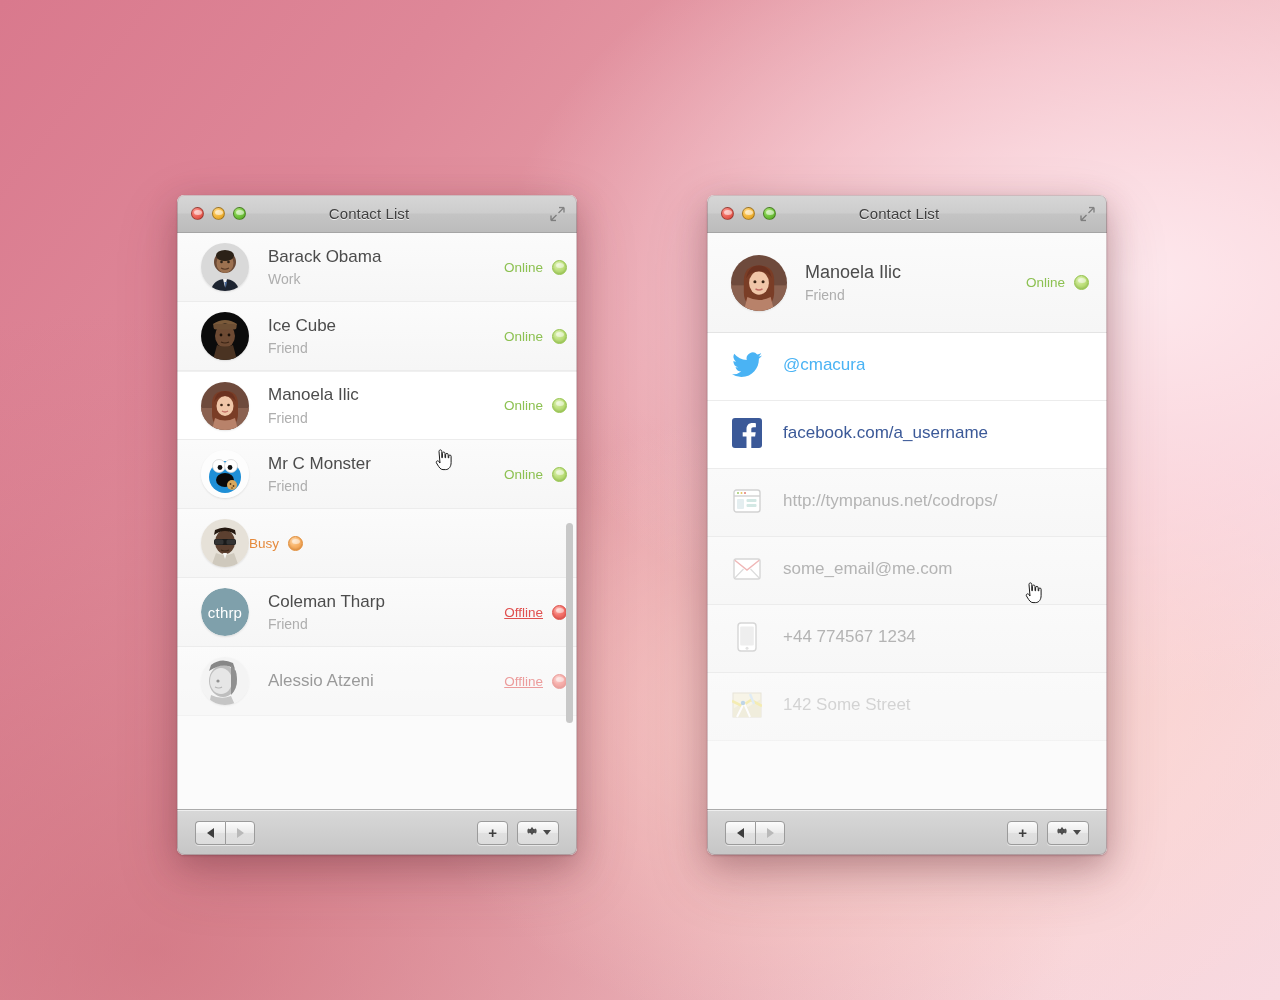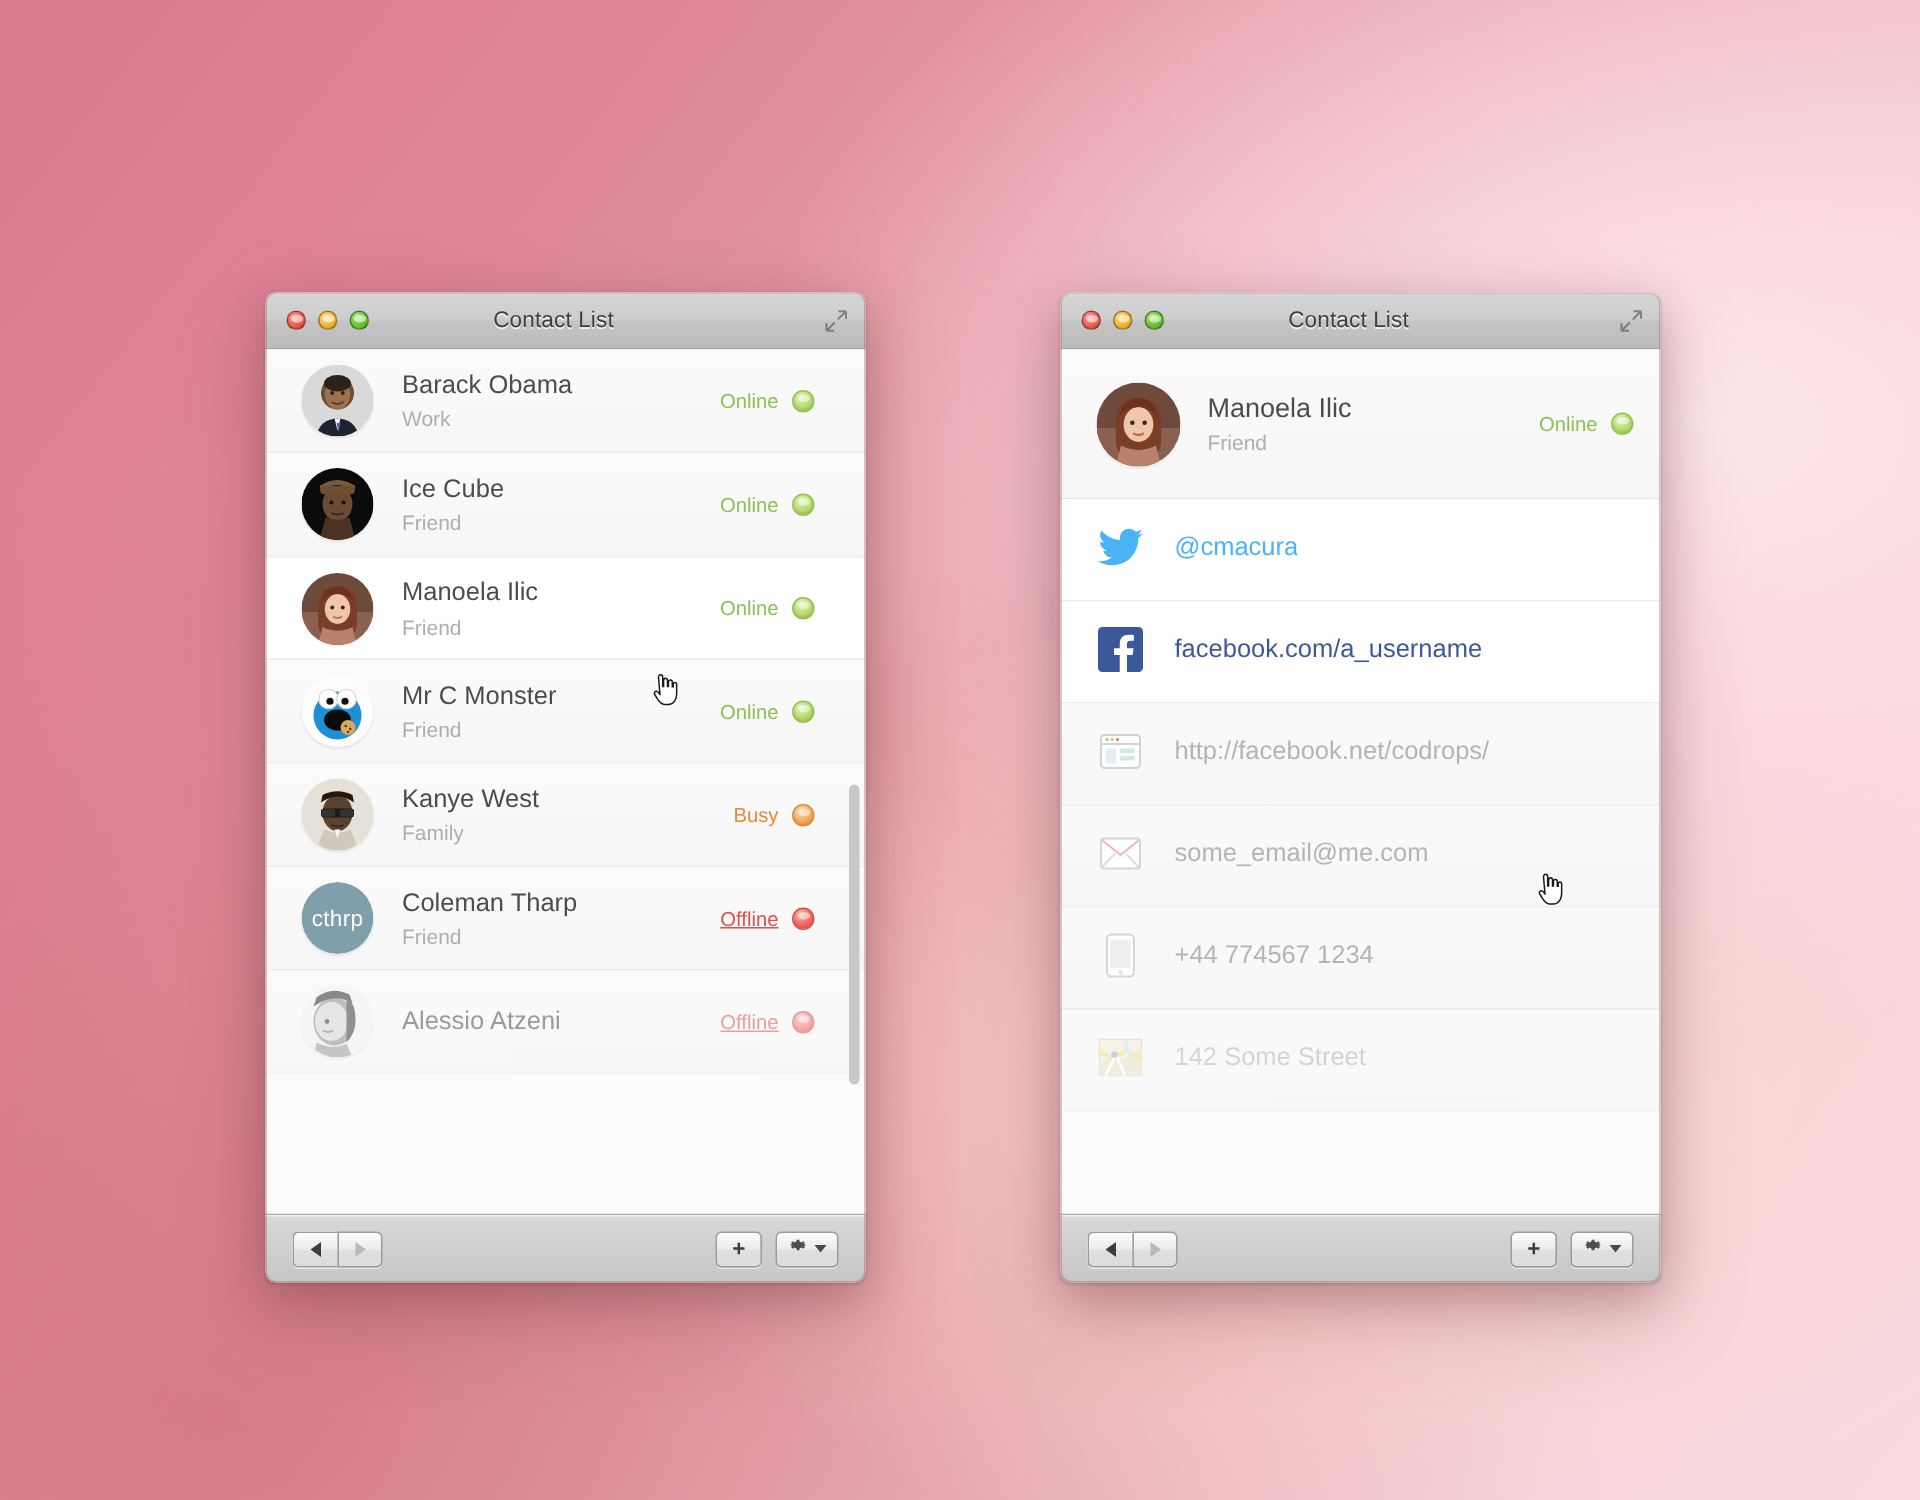--- a/index.html
+++ b/index.html
@@ -103,21 +103,21 @@
     inset: 0;
     overflow: hidden;
   }
 
   
   .contact-row {
     position: relative;
     height: 69px;
     display: flex;
     align-items: center;
-    padding: 0 34px 0 24px;
+    padding: 0 10px 0 24px;
     border-bottom: 1px solid #ececec;
     background: linear-gradient(180deg, #fbfbfb 0%, #f6f6f6 100%);
   }
   .contact-row.is-selected {
     background: #ffffff;
     border-top: 1px solid #f0f0f0;
   }
   .avatar {
     width: 48px; height: 48px;
     border-radius: 50%;
@@ -396,24 +396,20 @@
               <ellipse cx="24" cy="23" rx="10" ry="12" fill="#5c4030"></ellipse>
               <path d="M13 16q11-8 22 0l-1-5q-10-5-20 0z" fill="#241810"></path>
               <rect x="13" y="20" width="22" height="6" rx="2" fill="#1a1a1a"></rect>
               <rect x="13.5" y="20.5" width="9" height="5" rx="1.6" fill="#333"></rect>
               <rect x="25.5" y="20.5" width="9" height="5" rx="1.6" fill="#333"></rect>
               <path d="M20 31q4 2 8 0" stroke="#3a2617" stroke-width="1.1" fill="none"></path>
               <path d="M15 34q9 4 18 0l5 14H10z" fill="#cfc9bd"></path>
               <path d="M22 34l2 6 2-6z" fill="#f7f7f5"></path>
             </svg>
           </div>
-          <div class="contact-text">
-            <div class="contact-name">Kanye West</div>
-            <div class="contact-group">Family</div>
-          </div>
           <div class="status st-busy">
             <span class="status-label">Busy</span>
             <span class="status-dot"></span>
           </div>
         </div>
         <div class="contact-row">
           <div class="avatar">
             <div class="avatar-initials" style="background: rgb(127, 160, 171);">cthrp</div>
           </div>
           <div class="contact-text">
@@ -544,21 +540,21 @@
               <rect x="1" y="1" width="26" height="22" rx="2.5" fill="#fff" stroke="#d2d2d2" stroke-width="1.4"></rect>
               <path d="M1 7h26" stroke="#d2d2d2" stroke-width="1.4"></path>
               <circle cx="5" cy="4" r="1" fill="#9ecb6a"></circle>
               <circle cx="8.5" cy="4" r="1" fill="#e8c35a"></circle>
               <circle cx="12" cy="4" r="1" fill="#e07a72"></circle>
               <rect x="4" y="10" width="7" height="10" rx="1" fill="#e4eef0"></rect>
               <rect x="13.5" y="10" width="10" height="3" rx="1" fill="#d3e8e4"></rect>
               <rect x="13.5" y="15" width="10" height="3" rx="1" fill="#d3e8e4"></rect>
             </svg>
           </div>
-          <div class="detail-value v-muted">http://facebook.net/codrops/</div>
+          <div class="detail-value v-muted">http://tympanus.net/codrops/</div>
         </div>
         <div class="detail-row dim">
           <div class="detail-icon">
             <svg width="28" height="22" viewBox="0 0 28 22">
               <rect x="1" y="1" width="26" height="20" rx="2" fill="#fff" stroke="#d6d6d6" stroke-width="1.4"></rect>
               <path d="M1.8 2.2L14 12 26.2 2.2" stroke="#f0b7b7" stroke-width="1.4" fill="none"></path>
               <path d="M1.8 20L10.5 11M26.2 20L17.5 11" stroke="#dcdcdc" stroke-width="1.2" fill="none"></path>
             </svg>
           </div>
           <div class="detail-value v-muted">some_email@me.com</div>

